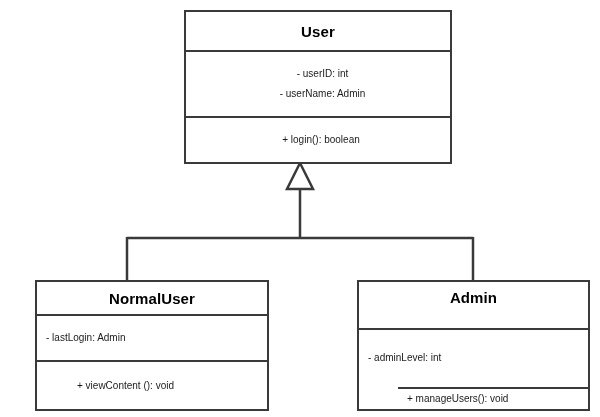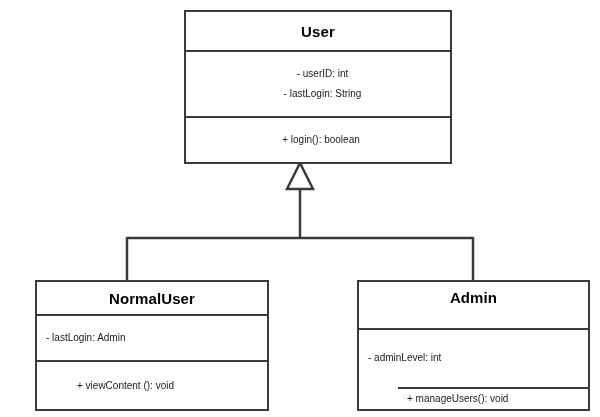--- a/index.html
+++ b/index.html
@@ -98,21 +98,21 @@
 
     <line x1="473" y1="237" x2="473" y2="281" stroke="#3a3a3a" stroke-width="2.5"></line>
 
     <polygon points="300,163 313,189 287,189" fill="#ffffff" stroke="#3a3a3a" stroke-width="2.5" stroke-linejoin="miter"></polygon>
   </svg>
 
   <div class="uml-class" id="class-user">
     <div class="compartment name-compartment">User</div>
     <div class="compartment members attr-compartment">
       <div class="member-line">- userID: int</div>
-      <div class="member-line">- lastLogin: String</div>
+      <div class="member-line">- userName: Admin</div>
     </div>
     <div class="compartment members op-compartment">
       <div class="member-line">+ login(): boolean</div>
     </div>
   </div>
 
   <div class="uml-class" id="class-normaluser">
     <div class="compartment name-compartment">NormalUser</div>
     <div class="compartment members attr-compartment">
       <div class="member-line">- lastLogin: Admin</div>

